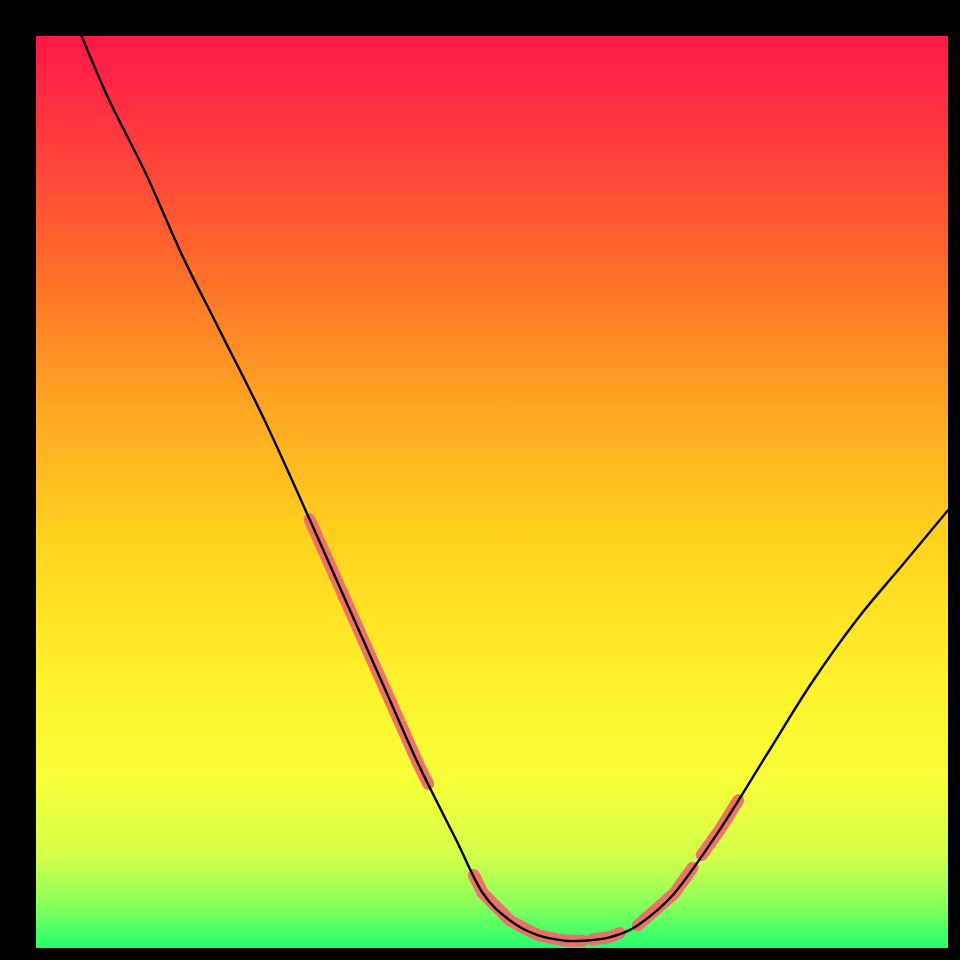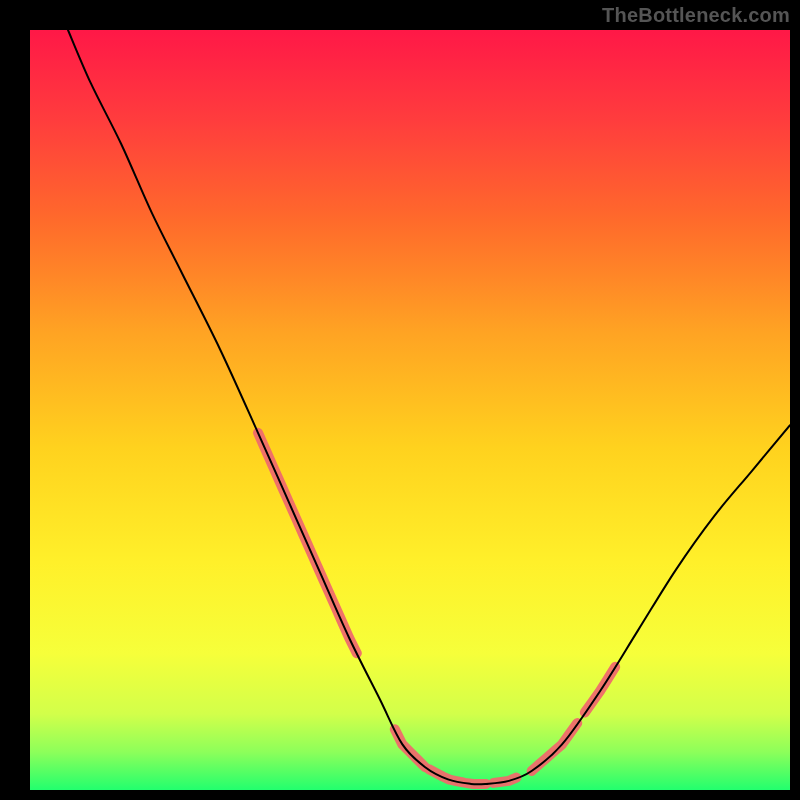--- a/index.html
+++ b/index.html
@@ -35,21 +35,20 @@
     height: 760px;
   }
   svg {
     display: block;
   }
 </style>
 </head>
 <body>
 
 <div class="root">
-  <div class="watermark">TheBottleneck.com</div>
   <div class="plot-wrap">
     <svg id="chart-svg" width="760" height="760" viewBox="0 0 760 760">
         <defs>
           <linearGradient id="bg-grad" x1="0" y1="0" x2="0" y2="1">
             <stop offset="0%" stop-color="#ff1847"></stop>
             <stop offset="12%" stop-color="#ff3d3d"></stop>
             <stop offset="25%" stop-color="#ff6a2b"></stop>
             <stop offset="40%" stop-color="#ffa423"></stop>
             <stop offset="55%" stop-color="#ffd21e"></stop>
             <stop offset="70%" stop-color="#fff02a"></stop>

